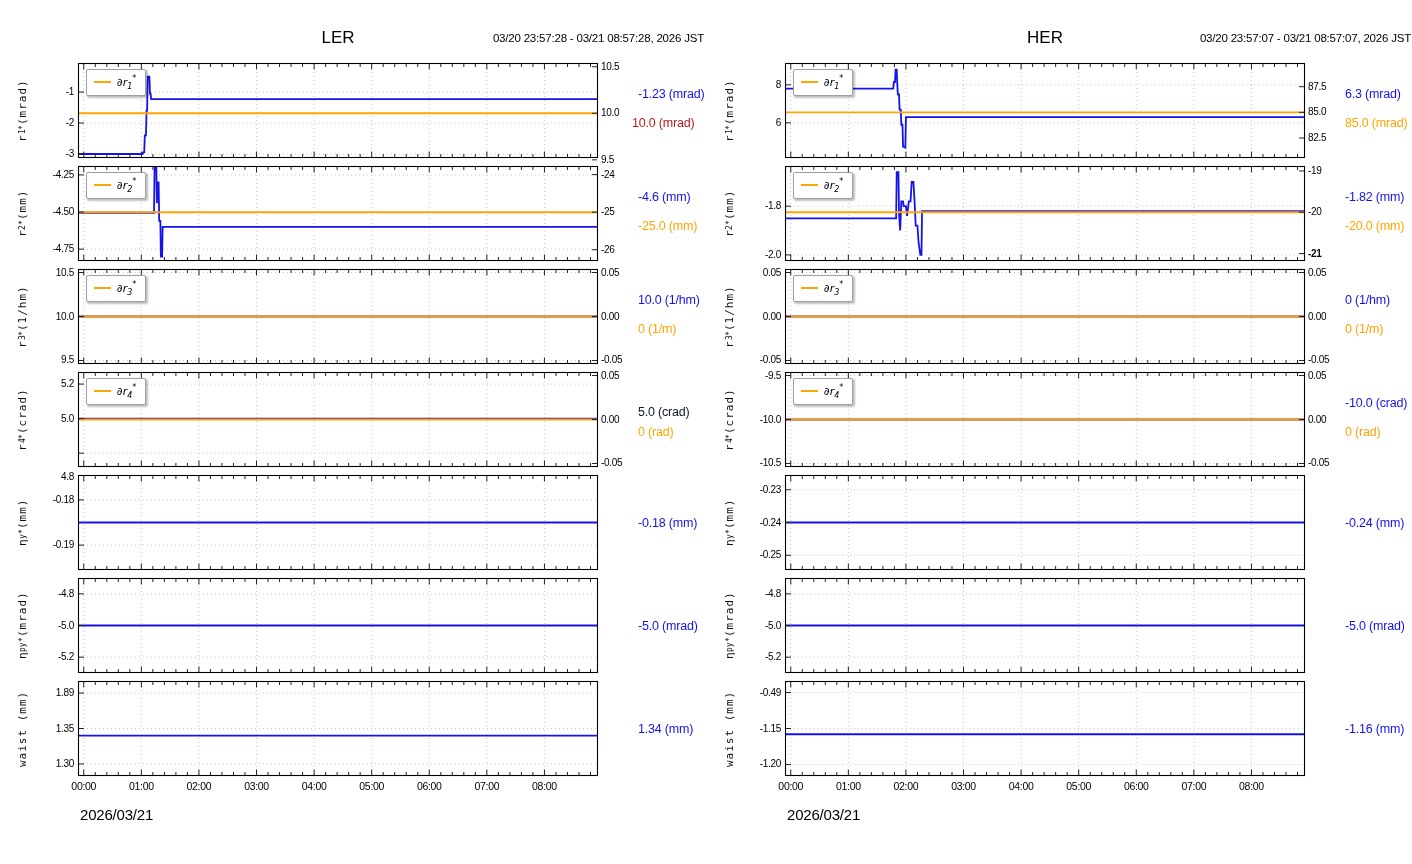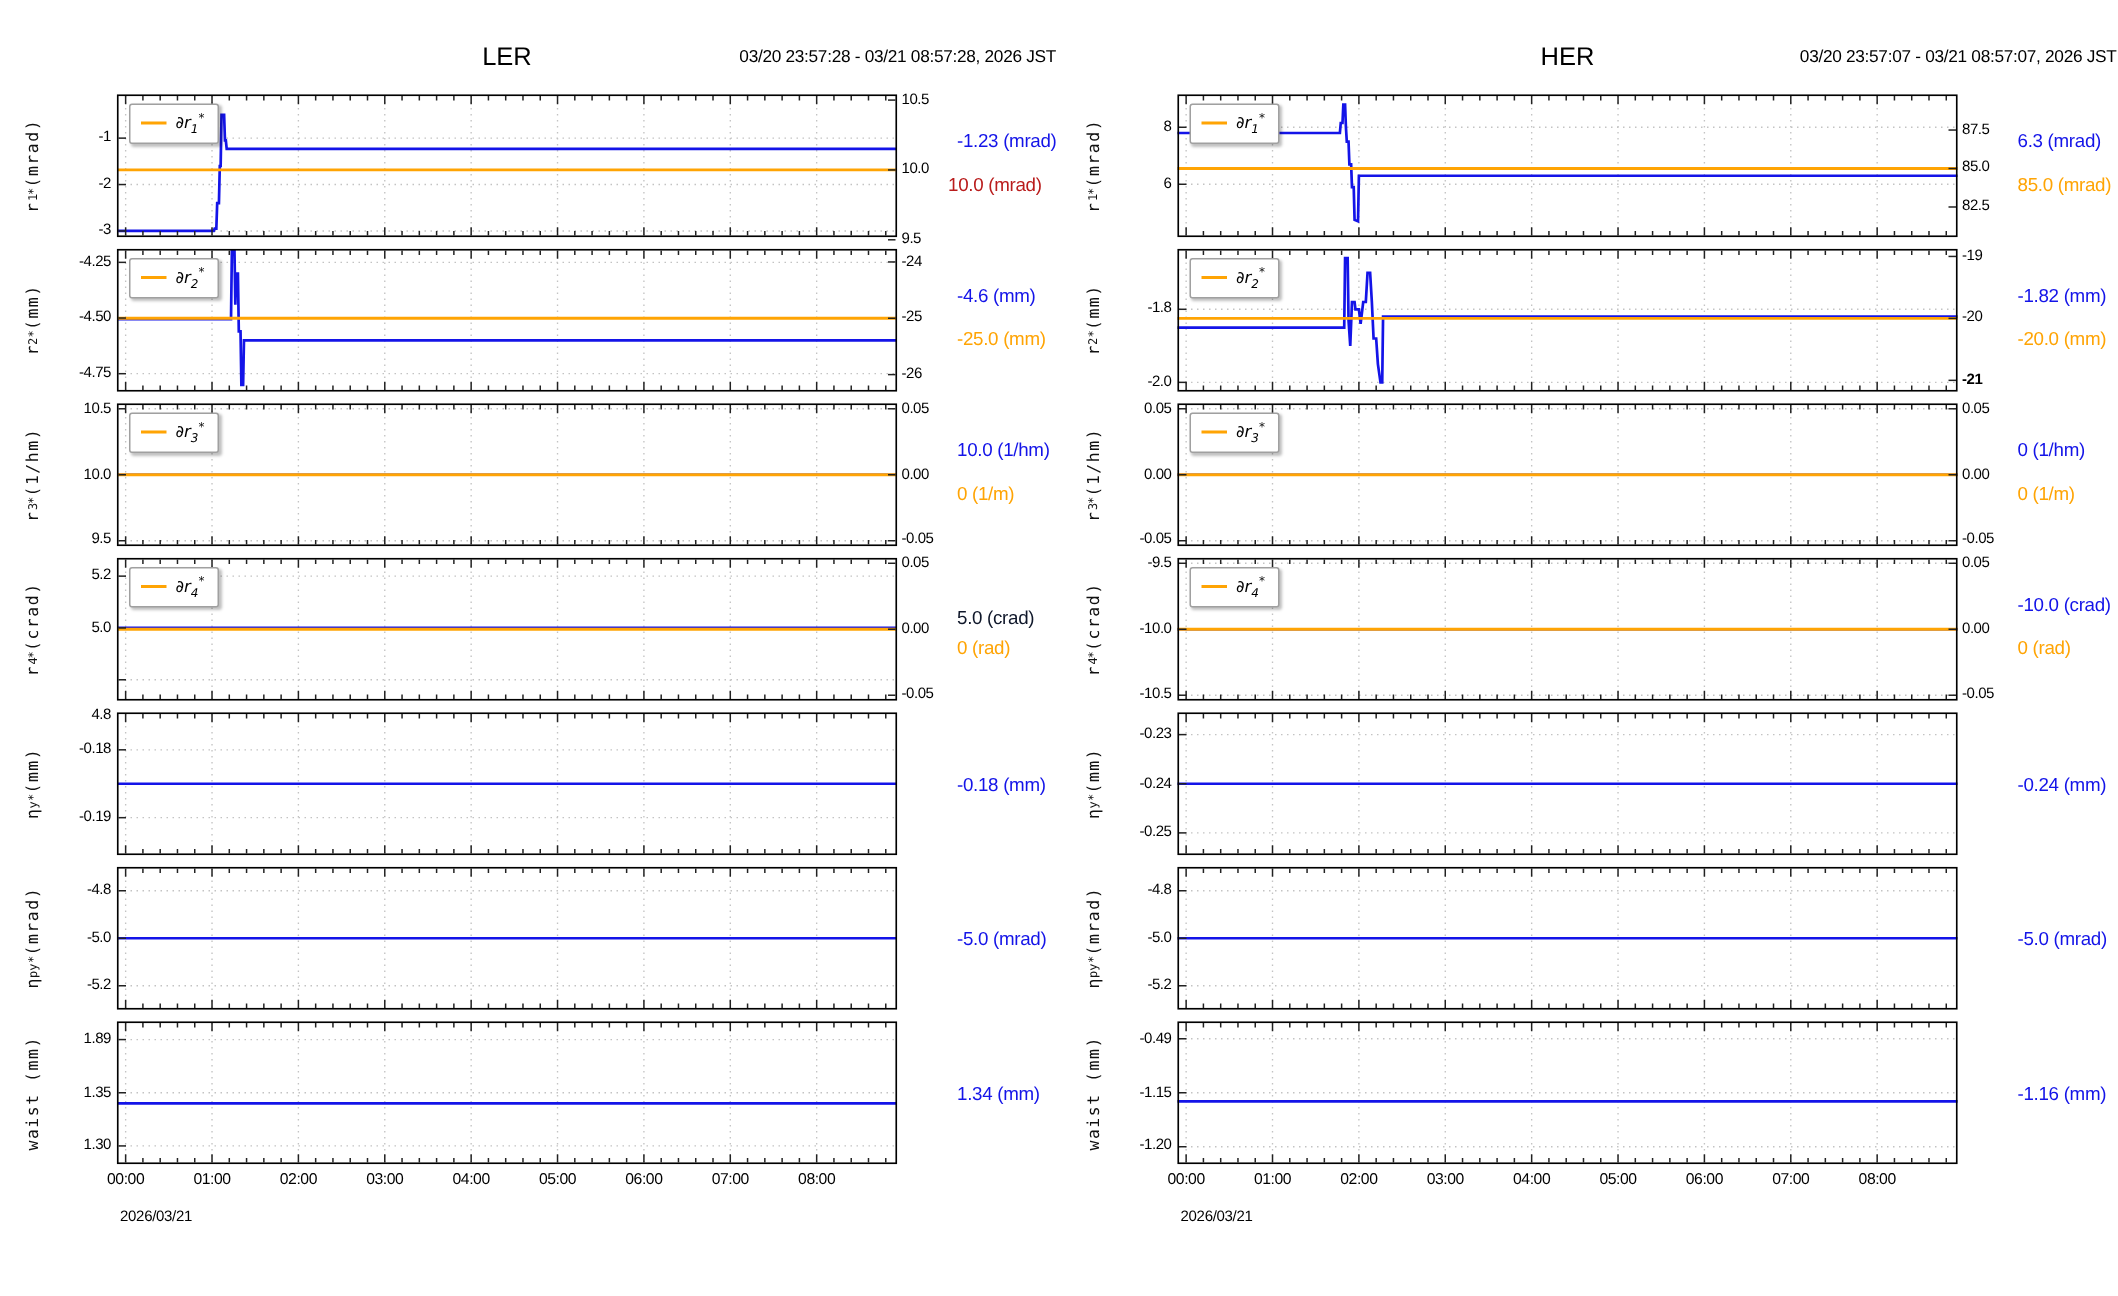--- a/index.html
+++ b/index.html
@@ -17,21 +17,21 @@
   .ylab{
     position:absolute;writing-mode:vertical-rl;transform:rotate(180deg);
     font-family:"DejaVu Sans Mono",monospace;font-size:11px;letter-spacing:1px;color:#111;
     display:flex;align-items:center;justify-content:center;white-space:nowrap;
   }
   .ylab sub,.ylab sup,.legend sub,.legend sup{font-size:8px;letter-spacing:0;}
   .ticklab{position:absolute;font-size:10px;color:#000;white-space:nowrap;letter-spacing:-0.3px;}
   .ticklab.left{text-align:right;width:40px;}
   .ticklab.right{text-align:left;width:42px;}
   .xticklab{position:absolute;font-size:10.5px;width:44px;margin-left:-22px;text-align:center;letter-spacing:-0.3px;}
-  .datelab{position:absolute;font-size:10px;letter-spacing:-0.2px;}
+  .datelab{position:absolute;font-size:15px;letter-spacing:-0.2px;}
   .vallab{position:absolute;font-size:12.5px;width:130px;white-space:nowrap;letter-spacing:-0.2px;}
   .legend{
     position:absolute;background:#fff;border:1px solid #a0a0a0;border-radius:2px;
     box-shadow:1.5px 1.5px 2px rgba(0,0,0,0.25);
     display:flex;align-items:center;gap:6px;padding:4px 9px 4px 7px;
     font-size:11px;font-style:italic;font-family:"DejaVu Sans",sans-serif;
   }
   .legend .sample{display:inline-block;width:17px;height:0;border-top:2.2px solid #ffa500;}
 </style>
 </head>

